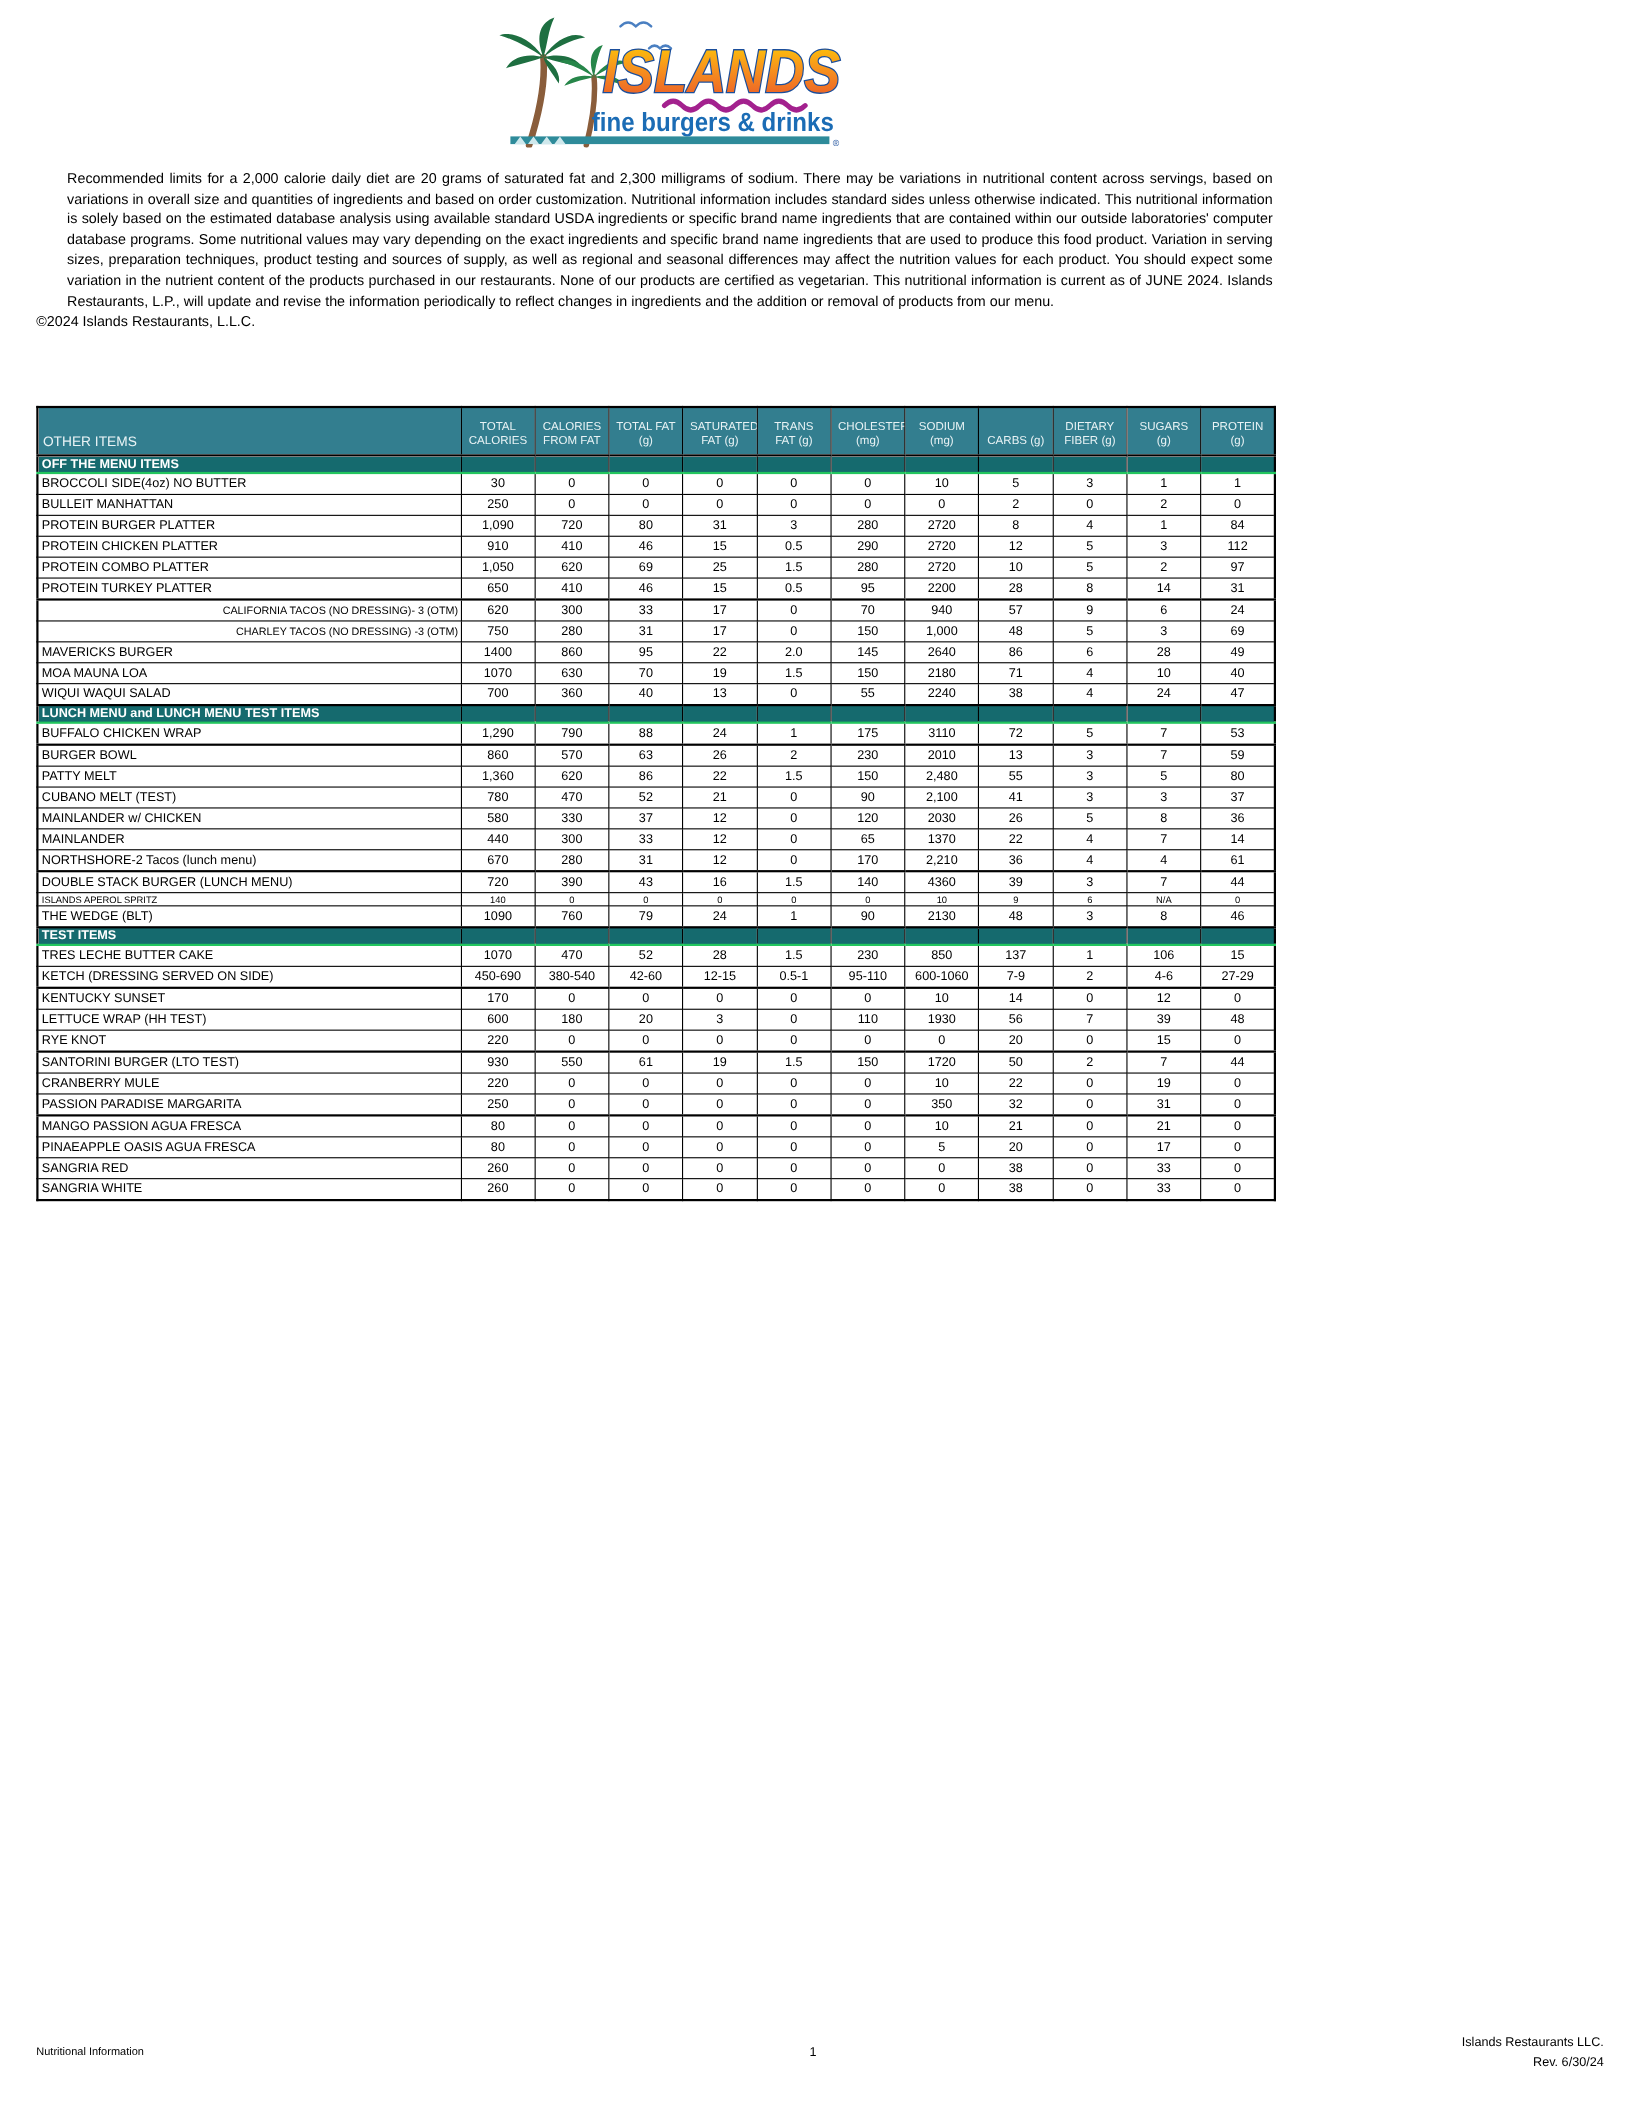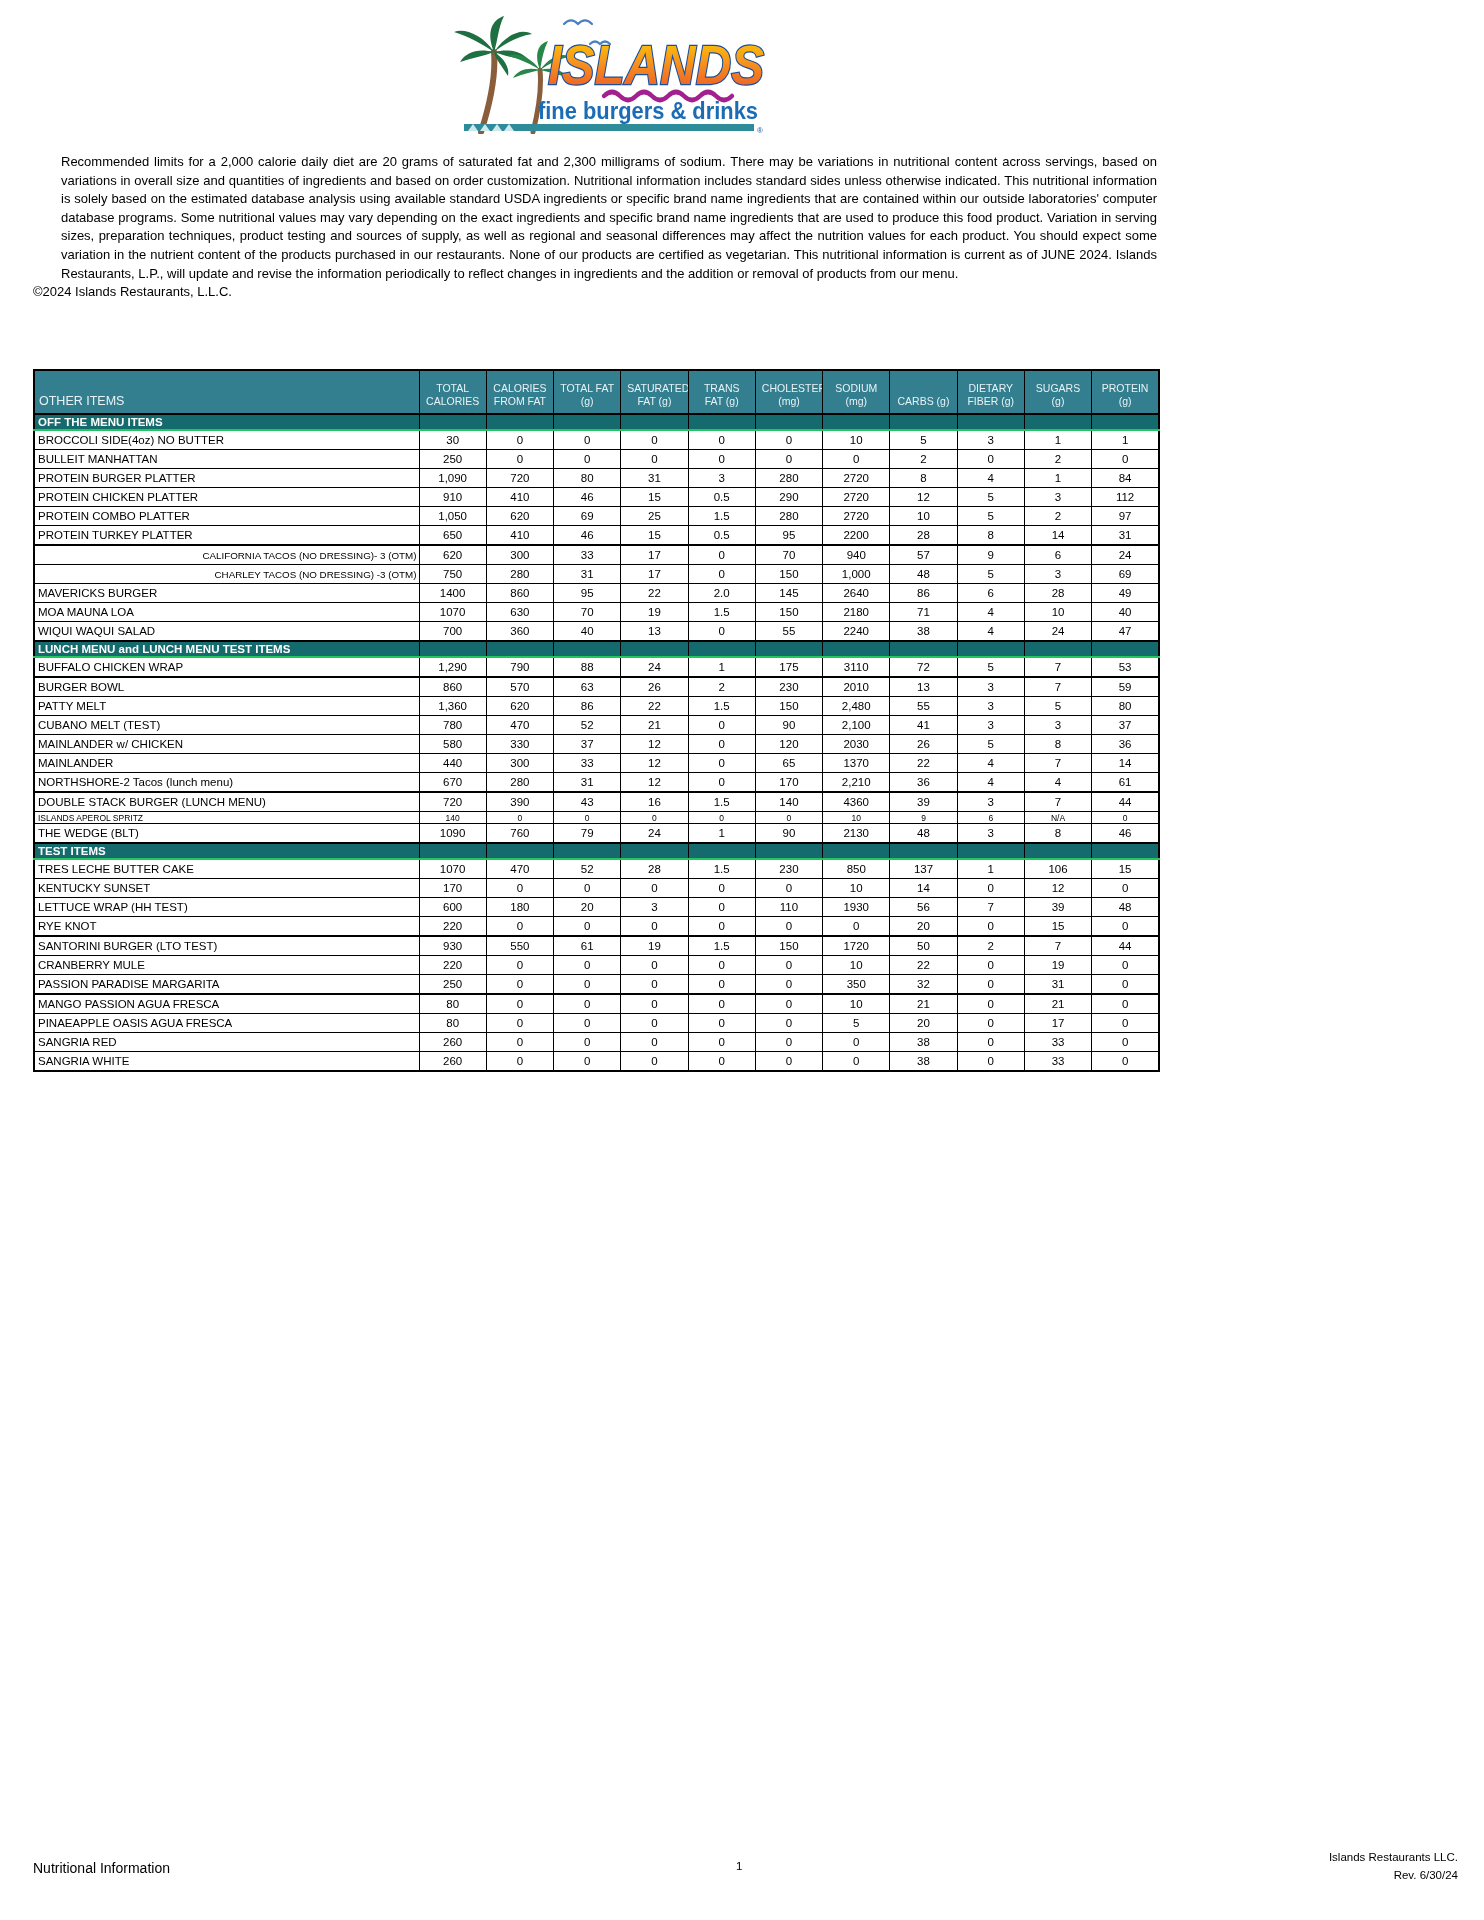--- a/index.html
+++ b/index.html
@@ -21,21 +21,21 @@
     vertical-align:bottom; padding:4px 6px; line-height:1.3; text-align:center; height:34px; white-space:normal; }
   thead th.name-col { text-align:left; padding:4px 0 4px 4px; font-size:12.5px; }
   tbody td { font-size:11.5px; text-align:center; height:18px; padding:0 2px; white-space:nowrap; background:#fff; }
   tbody td.name-col { text-align:left; padding-left:3px; }
   tr.section-row td { background:#156A6E; color:#ffffff; font-weight:bold; font-size:11.5px;
     height:14px; border-top:2px solid #000; border-bottom:2px solid #22c55e; }
   tr.small-row td { font-size:8.5px; height:11px;margin-top:16px; }
   tr.compact-name td.name-col { font-size:9.8px;text-align:right; }
   tr.thick-bottom td { border-bottom:2px solid #000; }
 
-  .footer-left  { position:absolute; left:33px;  top:1860px; font-size:14px; }
+  .footer-left  { position:absolute; left:33px;  top:1860px; font-size:10px; }
   .footer-center{ position:absolute; left:736px; top:1860px; font-size:11.5px; }
   .footer-right { position:absolute; right:26px; top:1848px; font-size:11.5px; text-align:right; line-height:1.6; }
 </style>
 </head>
 <body>
 
 <div class="logo-wrap">
   <svg width="315" height="122" viewBox="0 0 315 122">
     <defs>
       <linearGradient id="lg-orange" x1="0" y1="0" x2="0" y2="1">
@@ -455,20 +455,34 @@
         <td>52</td>
         <td>28</td>
         <td>1.5</td>
         <td>230</td>
         <td>850</td>
         <td>137</td>
         <td>1</td>
         <td>106</td>
         <td>15</td>
       </tr>
+      <tr class="thick-bottom">
+        <td class="name-col">KETCH (DRESSING SERVED ON SIDE)</td>
+        <td>450-690</td>
+        <td>380-540</td>
+        <td>42-60</td>
+        <td>12-15</td>
+        <td>0.5-1</td>
+        <td>95-110</td>
+        <td>600-1060</td>
+        <td>7-9</td>
+        <td>2</td>
+        <td>4-6</td>
+        <td>27-29</td>
+      </tr>
       <tr>
         <td class="name-col">KENTUCKY SUNSET</td>
         <td>170</td>
         <td>0</td>
         <td>0</td>
         <td>0</td>
         <td>0</td>
         <td>0</td>
         <td>10</td>
         <td>14</td>

